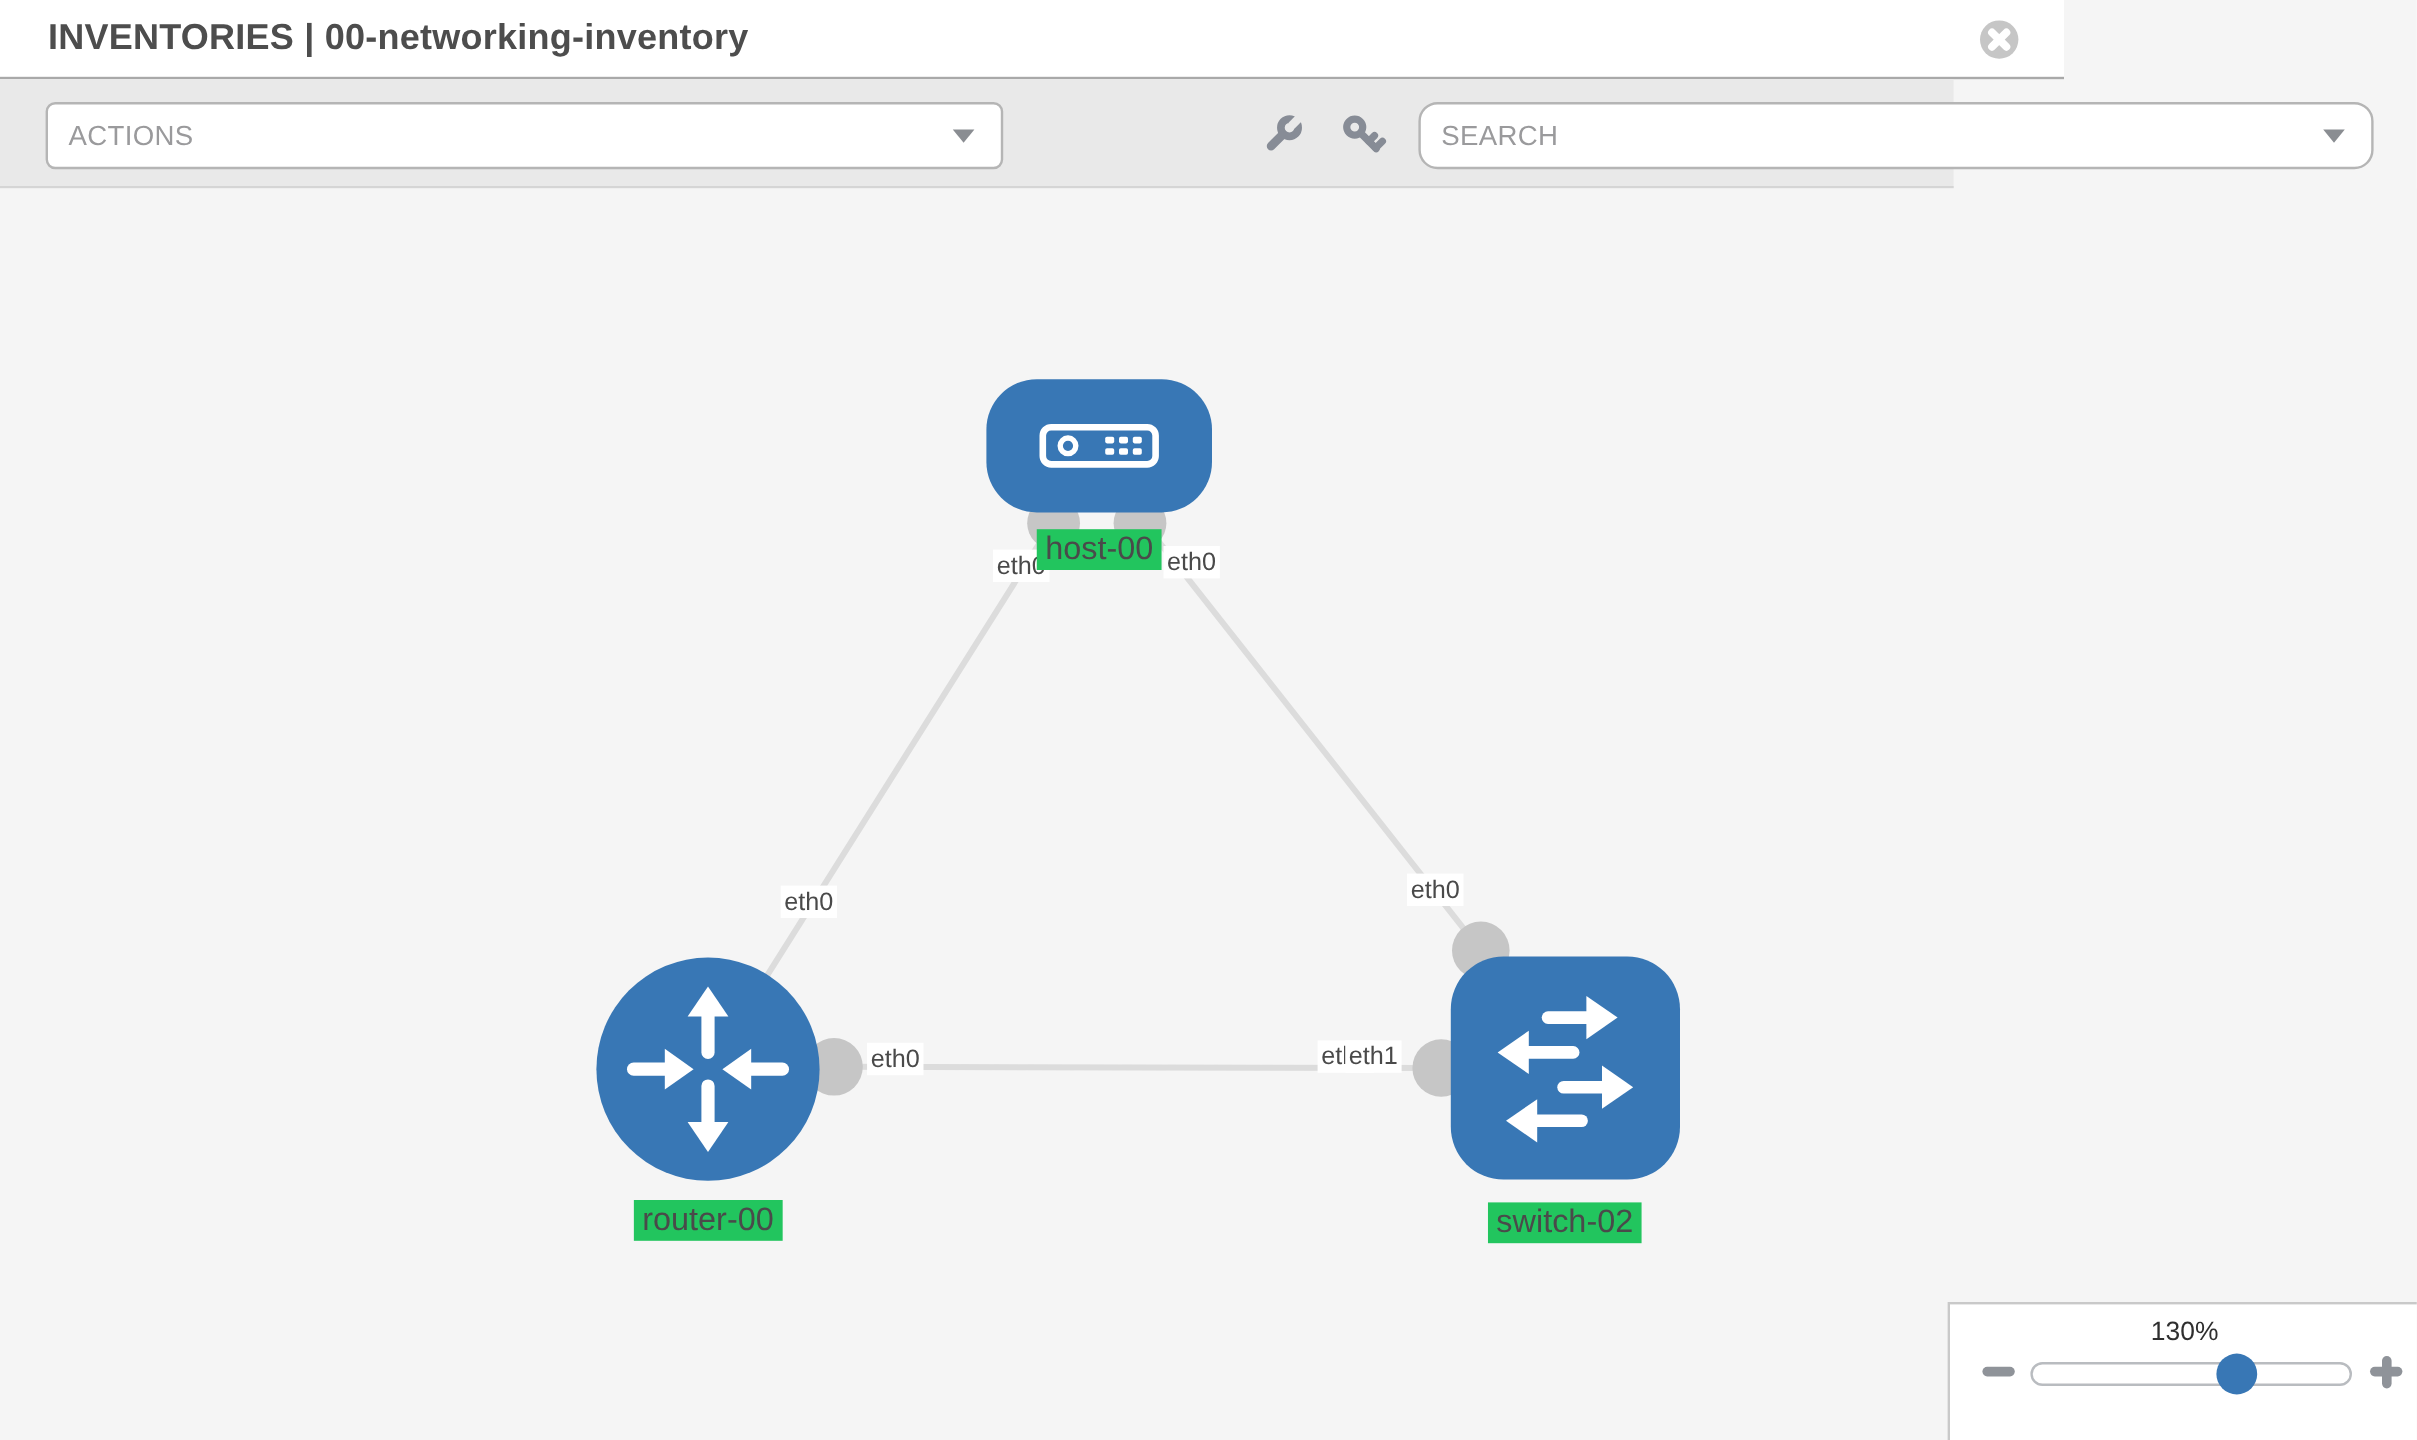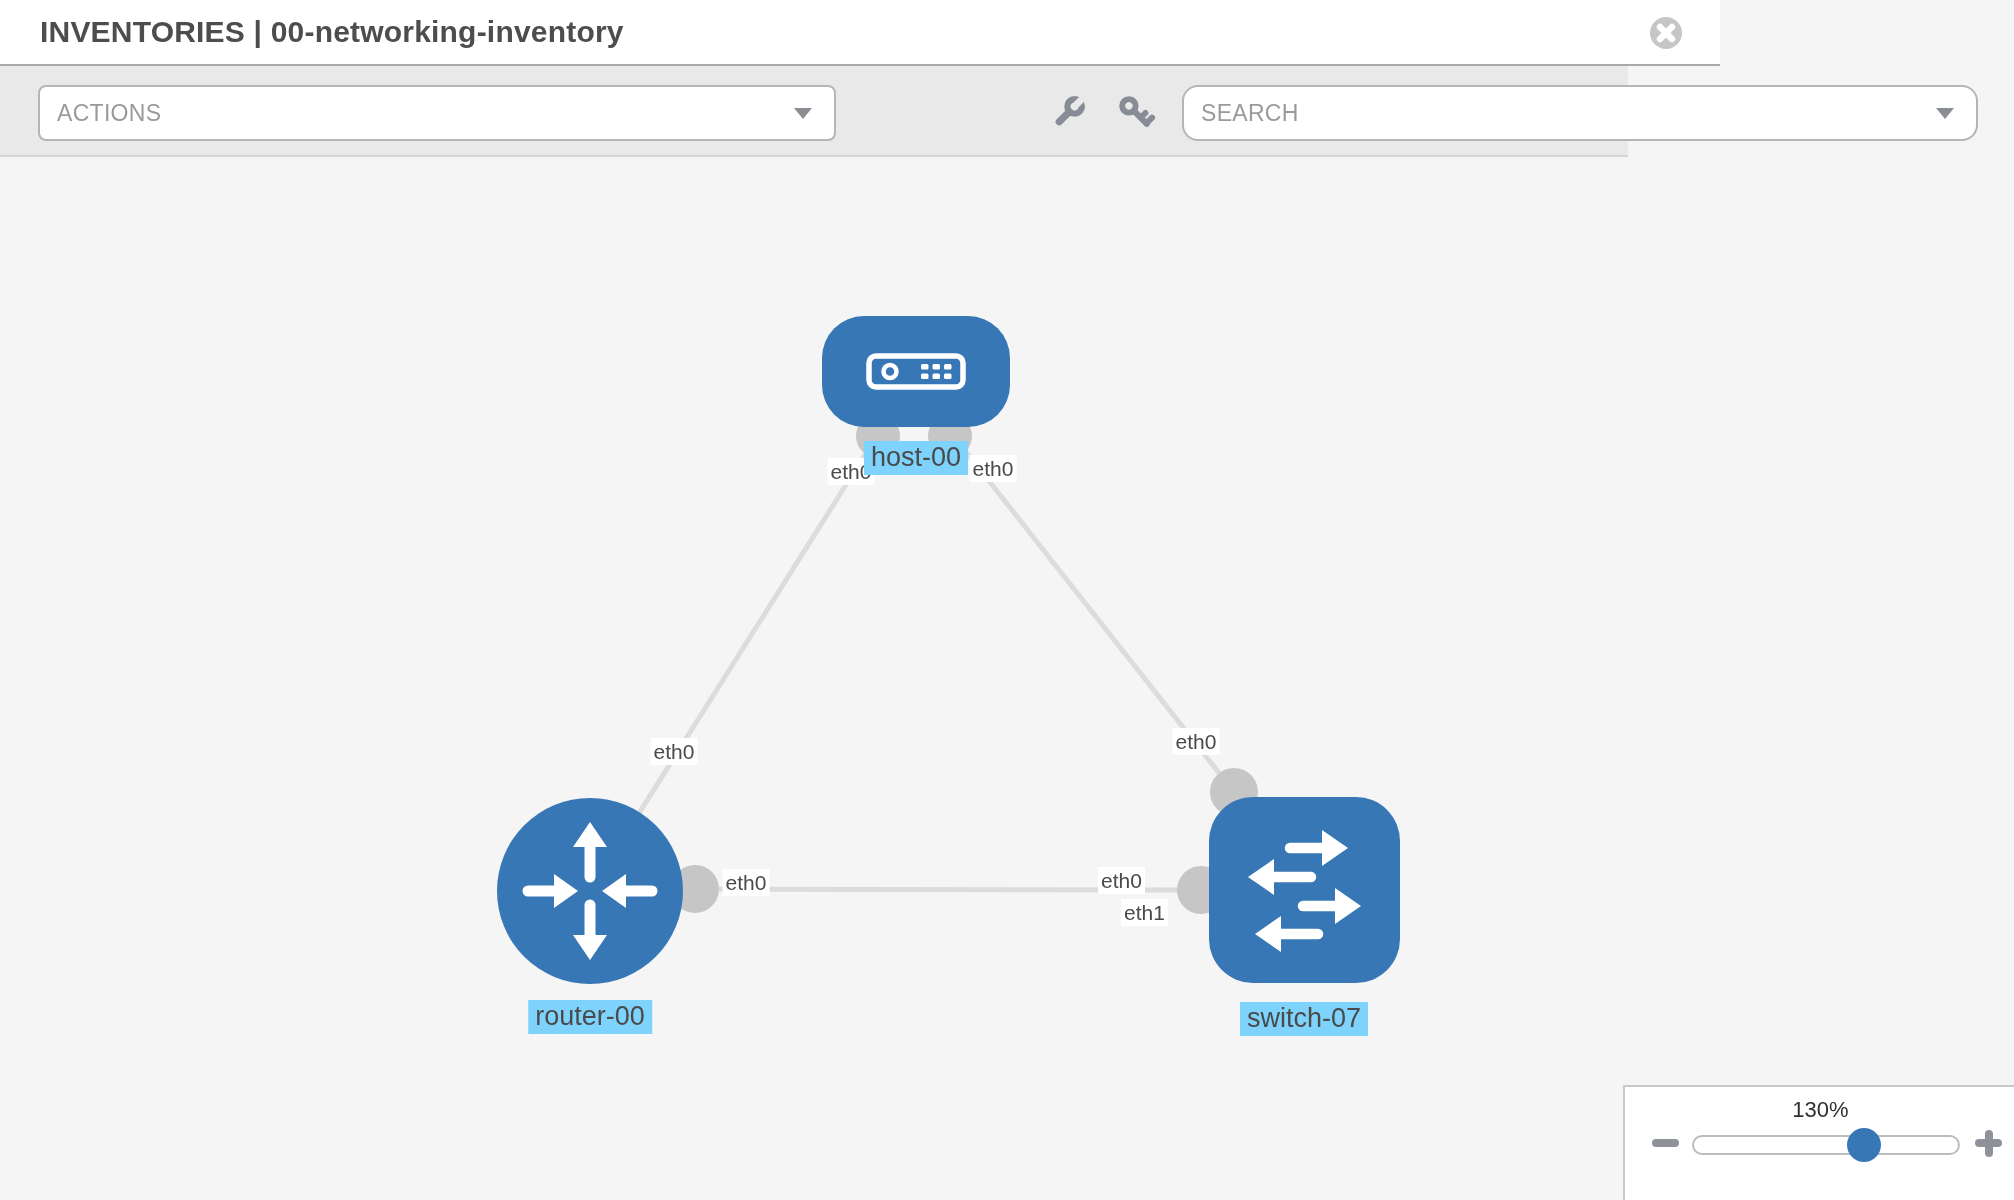--- a/index.html
+++ b/index.html
@@ -57,32 +57,32 @@
 
   
   .canvas {
     position:absolute; left:0; top:157px; width:2014px; height:1043px;
     background:#f5f5f5; overflow:hidden;
   }
   .topo-svg { position:absolute; left:0; top:0; }
 
   .nodelabel {
     position:absolute; transform:translateX(-50%);
-    background:#7dd3fc; color:#4a4a4a;
+    background:#22c55e; color:#4a4a4a;
     font-size:27px; line-height:1.1; padding:2px 7px;
     white-space:nowrap; z-index:5;
   }
   .iface {
     position:absolute; transform:translateX(-50%);
     background:#ffffff; color:#4a4a4a;
     font-size:21px; line-height:1.1; padding:2px 3px;
     white-space:nowrap; z-index:4;
   }
   .iface-raw { transform:none; }
-  .iface.front { z-index:6;margin-top:32px; }
+  .iface.front { z-index:6; }
 
   
   .zoom-panel {
     position:absolute; left:1623px; top:1085px; width:400px; height:130px;
     background:#ffffff; border:2px solid #c9c9c9; z-index:10;
   }
   .zoom-value {
     position:absolute; left:0; top:10px; width:391px; text-align:center;
     font-size:22px; color:#2f2f2f;
   }
@@ -215,21 +215,21 @@
           <line x1="1303" y1="906" x2="1336" y2="906"></line>
           <polygon points="1361,906 1335,888 1335,924" stroke="none"></polygon>
           <line x1="1318" y1="934" x2="1280" y2="934"></line>
           <polygon points="1255,934 1281,916 1281,952" stroke="none"></polygon>
         </g>
       </g>
     </svg>
 
     <span class="nodelabel" style="left:916px; top:284px;">host-00</span>
     <span class="nodelabel" style="left:590px; top:843px;text-align:center;">router-00</span>
-    <span class="nodelabel" style="left:1304px; top:845px;">switch-07</span>
+    <span class="nodelabel" style="left:1304px; top:845px;">switch-02</span>
 
     <span class="iface" style="left:851px; top:301px;">eth0</span>
     <span class="iface" style="left:993px; top:298px;">eth0</span>
     <span class="iface" style="left:674px; top:581px;">eth0</span>
     <span class="iface" style="left:1196px; top:571px;">eth0</span>
     <span class="iface" style="left:746px; top:712px;">eth0</span>
     <span class="iface iface-raw" style="left:1098px; top:710px;">eth0</span>
     <span class="iface iface-raw front" style="left:1121px; top:710px;">eth1</span>
   </div>
 

